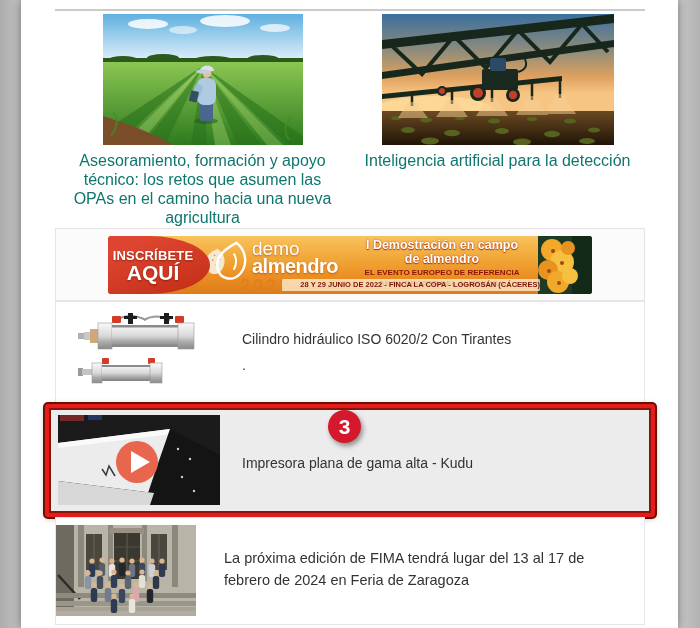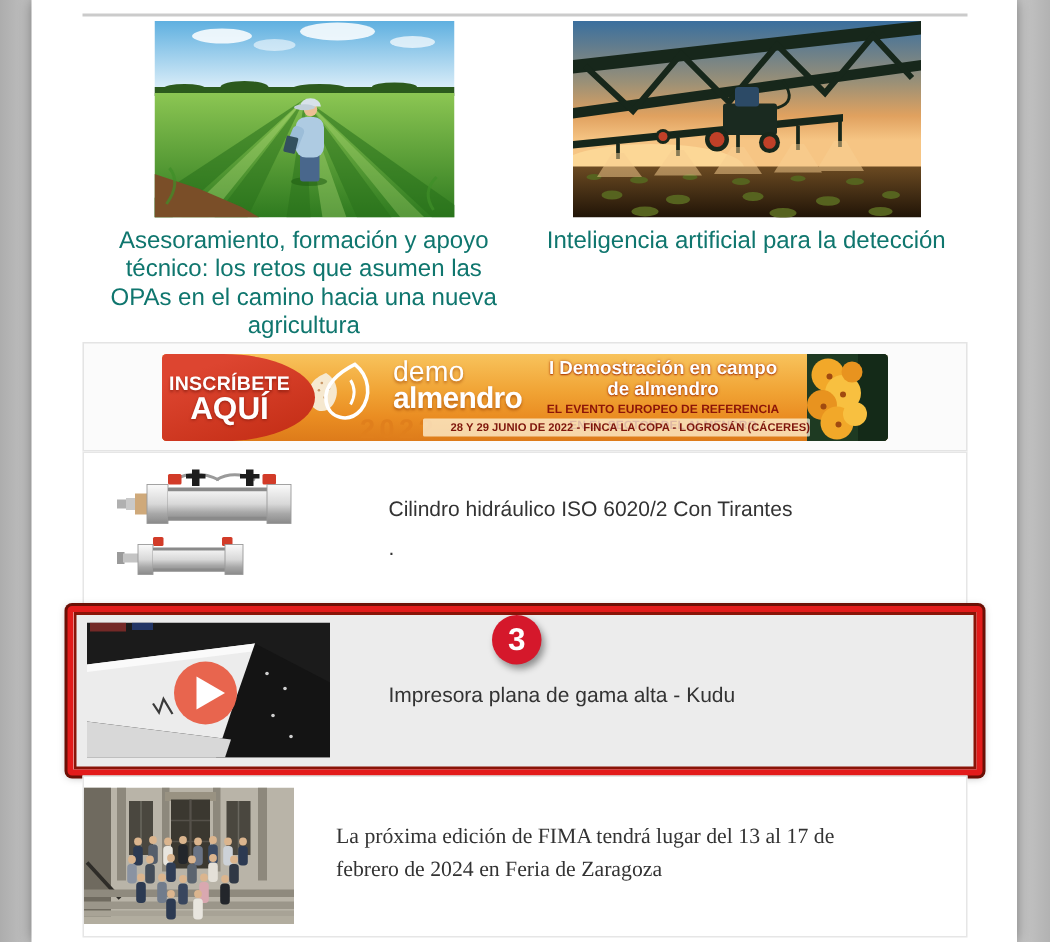--- a/index.html
+++ b/index.html
@@ -25,45 +25,45 @@
   .banner { position:absolute; left:52px; top:7px; width:484px; height:58px; overflow:hidden;
             border-radius:3px; background:linear-gradient(180deg,#f8c35c 0%,#f0a233 45%,#ea8d22 72%,#dd7b1a 100%); }
   .cta { position:absolute; left:0; top:0; width:102px; height:58px;
          background:linear-gradient(160deg,#dd4530 20%,#c52f17 90%);
          border-radius:0 60% 60% 0 / 0 50% 50% 0; z-index:3;
          display:flex; flex-direction:column; align-items:center; justify-content:center; color:#fff;
          text-shadow:0 1px 2px rgba(90,10,0,.5); padding-right:12px; }
   .cta-l1 { font-size:13px; font-weight:bold; letter-spacing:.2px; }
   .cta-l2 { font-size:21px; font-weight:bold; line-height:20px; }
   .logo { position:absolute; left:96px; top:4px; display:flex; align-items:flex-start; z-index:2; }
-  .logo-text { margin-left:12px; color:#fff; text-shadow:0 1px 2px rgba(150,60,0,.6); }
+  .logo-text { margin-left:2px; color:#fff; text-shadow:0 1px 2px rgba(150,60,0,.6); }
   .logo-w1 { font-size:19px; line-height:17px; font-weight:normal; }
   .logo-w2 { font-size:20px; line-height:18px; font-weight:bold; letter-spacing:-.5px; }
   .logo-year { position:absolute; left:132px; top:40px; color:#e07f1c; font-weight:bold;
                font-size:18px; letter-spacing:3px; z-index:2; }
   .bann-center { position:absolute; left:228px; top:3px; width:212px; text-align:center; z-index:2; }
   .bann-title { color:#fff; font-size:12.5px; line-height:13.5px; font-weight:bold;
                 text-shadow:0 1px 1px rgba(170,50,0,.95), 0 0 2px rgba(170,50,0,.7); }
   .bann-sub { color:#8c1508; font-size:8px; line-height:9px; font-weight:bold; margin-top:2px; }
   .date-strip { position:absolute; left:174px; bottom:3px; width:258px; height:12px; z-index:2;
                 background:rgba(255,248,224,.72); color:#7e150b; font-size:7.5px; font-weight:bold;
                 line-height:12px; text-align:right; white-space:nowrap; border-radius:1px; }
   .flower { position:absolute; right:0; top:0; z-index:1; }
 
   
   .prod-row { position:absolute; left:55px; width:590px; background:#fff; border:1px solid #e6e6e6; }
   .row-cyl { top:301px; height:103px; }
   .row-fima { top:517px; height:108px; }
-  .prod-title { position:absolute; font-size:14px; color:#333; white-space:nowrap;margin-left:17px; }
+  .prod-title { position:absolute; font-size:14px; color:#333; white-space:nowrap; }
   .cyl-img { position:absolute; left:22px; top:9px; }
   .cyl-title { left:186px; top:29px; }
   .cyl-note { left:186px; top:55px; }
   .fima-img { position:absolute; left:0; top:7px; }
   .fima-text { position:absolute; left:168px; top:29px; font-size:14.5px; line-height:22px; color:#333; }
-  .fima-text div { white-space:nowrap;font-family:Liberation Serif, serif; }
+  .fima-text div { white-space:nowrap; }
 
   
   .annotation { position:absolute; left:45px; top:404px; width:610px; height:113px;
                 background:#ececec; border:4px solid #e31b1b; border-radius:3px;
                 box-shadow:0 0 0 2px #6b0f05, 0 1px 6px rgba(0,0,0,.35), inset 0 0 0 2px #8a1408; }
   .kudu-thumb { position:absolute; left:9px; top:7px; }
   .kudu-title { left:193px; top:47px; }
   .badge { position:absolute; left:279px; top:2px; width:33px; height:33px; border-radius:50%;
            background:#d5182b; color:#fff; font-size:21px; font-weight:bold; text-align:center;
            line-height:33px; box-shadow:2px 3px 5px rgba(0,0,0,.4); z-index:5; }

